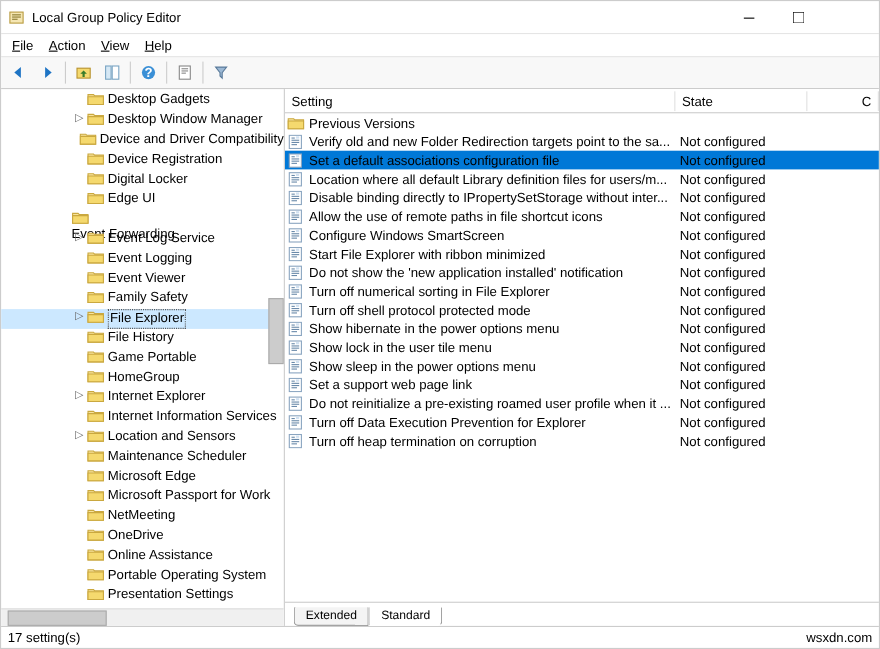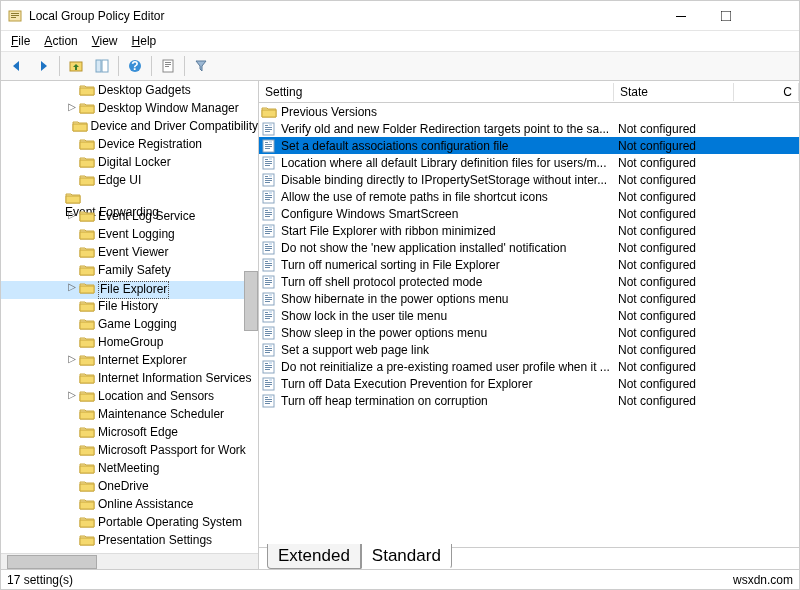--- a/index.html
+++ b/index.html
@@ -28,21 +28,21 @@
 .right { flex: 1; display: flex; flex-direction: column; min-width: 0; }
 .list-head { height: 22px; display: flex; align-items: center; border-bottom: 1px solid #ccc; background: #fff; }
 .list-head .col { padding: 2px 6px; border-right: 1px solid #e0e0e0; }
 .list { flex: 1; overflow: hidden; }
 .row { display: flex; align-items: center; height: 17px; }
 .row .rico { width: 16px; height: 14px; margin: 0 4px 0 2px; flex-shrink: 0; }
 .row .c1 { width: 355px; white-space: nowrap; overflow: hidden; text-overflow: ellipsis; display: flex; align-items: center; }
 .row .c2 { flex: 1; padding-left: 4px; white-space: nowrap; }
 .row.sel { background: #0078d7; color: #000000; }
 .tabs { height: 22px; display: flex; align-items: flex-end; padding-left: 8px; border-top: 1px solid #ccc; gap: 0; }
-.tab { border: 1px solid #999; border-top: none; padding: 2px 10px; font-size: 17px; background: #f4f4f4; position: relative; top: 0; }
+.tab { border: 1px solid #999; border-top: none; padding: 2px 10px; font-size: 11px; background: #f4f4f4; position: relative; top: 0; }
 .tab.act { background: #fff; border-bottom: 1px solid #fff; }
 .tab.first { border-radius: 0 0 0 4px; }
 .tab.last { border-radius: 0 0 4px 0; }
 .status { height: 20px; border-top: 1px solid #ccc; display: flex; align-items: center; padding: 0 6px; font-size: 11px; justify-content: space-between; }
 svg { display: block; }
 </style>
 </head>
 <body>
 
 <div class="titlebar">
@@ -258,21 +258,21 @@
           <span class="lbl">File History</span>
         </div>
         <div class="tnode" style="padding-left: 64px;">
           <span class="exp"></span>
           <span class="fico">
             <svg width="16" height="14">
               <path d="M1 3 L6 3 L7 4 L15 4 L15 12 L1 12 Z" fill="#f7e39c" stroke="#caa83f"></path>
               <path d="M1 5 L15 5 L15 12 L1 12 Z" fill="#f5d96e" stroke="#caa83f"></path>
             </svg>
           </span>
-          <span class="lbl">Game Logging</span>
+          <span class="lbl">Game Portable</span>
         </div>
         <div class="tnode" style="padding-left: 64px;">
           <span class="exp"></span>
           <span class="fico">
             <svg width="16" height="14">
               <path d="M1 3 L6 3 L7 4 L15 4 L15 12 L1 12 Z" fill="#f7e39c" stroke="#caa83f"></path>
               <path d="M1 5 L15 5 L15 12 L1 12 Z" fill="#f5d96e" stroke="#caa83f"></path>
             </svg>
           </span>
           <span class="lbl">HomeGroup</span>

